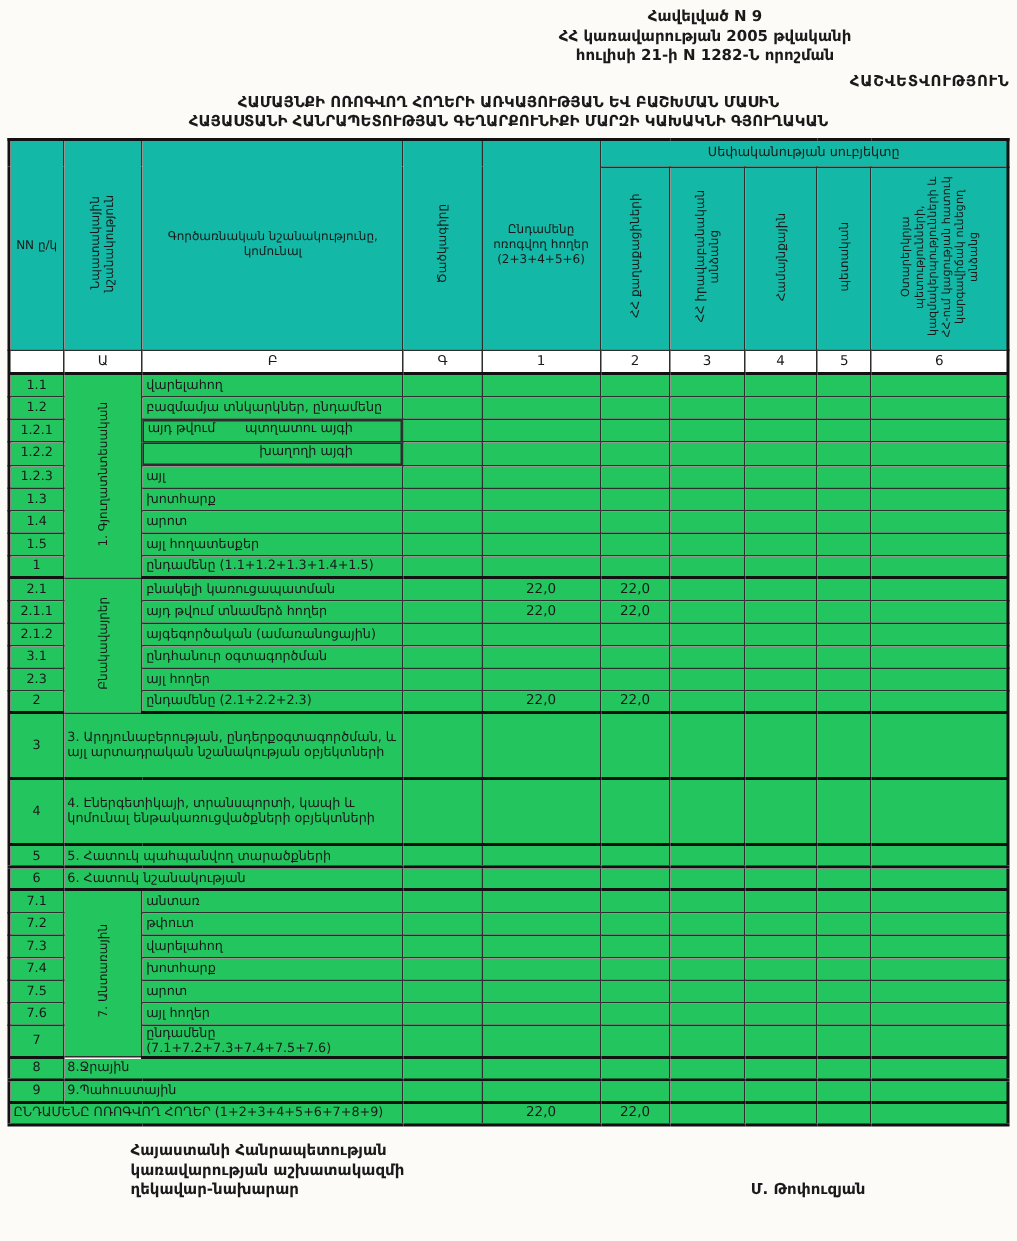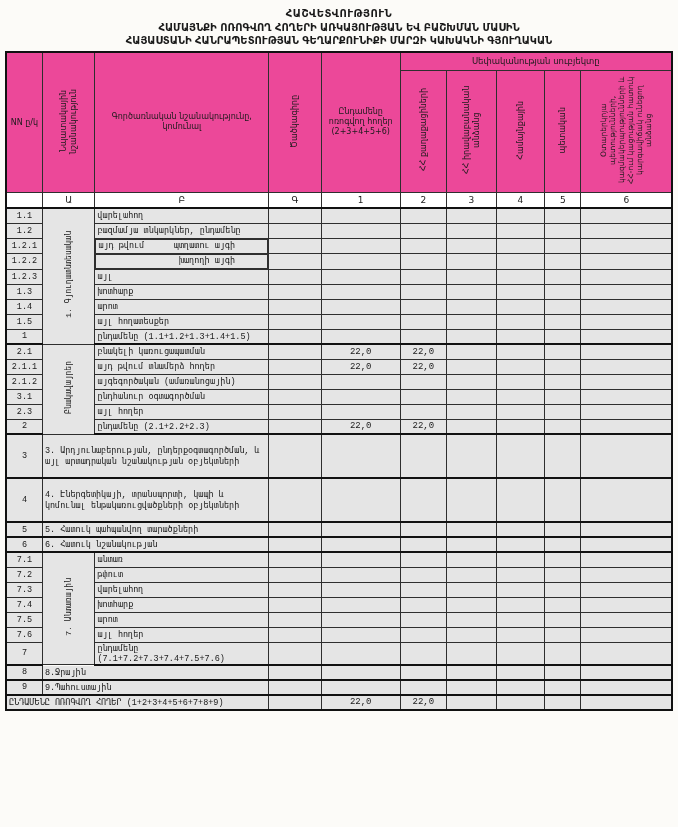--- a/index.html
+++ b/index.html
@@ -5,31 +5,31 @@
   * { box-sizing: border-box; }
   html,body { margin:0; padding:0; }
   body {
     width:678px; height:827px; overflow:hidden;
     background:#fcfbf8; color:#1a1a1a;
     font-family:"DejaVu Sans", sans-serif;
   }
   .page { padding:3px 5px 0 5px; }
 
   .appendix { margin:2px 10px 0 272px; text-align:center; font-size:10px; font-weight:bold; line-height:1.3; }
-  .report-heading { text-align:center; font-size:10px; font-weight:bold; margin-top:5px; letter-spacing:.5px; }
+  .report-heading { text-align:right; font-size:10px; font-weight:bold; margin-top:5px; letter-spacing:.5px; }
   .report-title { text-align:center; font-size:10px; font-weight:bold; line-height:1.25; margin-top:3px; }
 
   table.land { border-collapse:collapse; table-layout:fixed; width:668px; margin-top:4px; }
   table.land th, table.land td { border:1px solid #2e2e2e; padding:0 2px; overflow:hidden; }
   table.land { border:2px solid #111; }
-  thead th { font-weight:normal; font-size:8px; text-align:center; vertical-align:middle; background:#ec4899; }
+  thead th { font-weight:normal; font-size:8px; text-align:center; vertical-align:middle; background:#14b8a6; }
   th.ownership-top { height:18px; font-size:8.5px; }
   tr.vhead th { height:122px; }
   tr.idx td { height:16px; text-align:center; font-size:9px; border-bottom:2px solid #111; background:#fff; }
-  tbody { background:#e5e5e5;font-family:Liberation Mono, monospace; }
+  tbody { background:#22c55e; }
   tbody td { height:15px; font-size:8.5px; vertical-align:middle; }
   td.numc { text-align:center; font-size:8.5px; }
   td.label { text-align:left; padding-left:3px; }
   td.cell { text-align:center; font-size:9px; }
   tr.tall td { height:44px; }
   tr.sep td { border-bottom:2px solid #111; }
   tr.total-row td { border-top:2px solid #84cc16; border-bottom:2px solid #111; }
   tr.total-row td.label { font-size:8.5px; }
   .vtext {
     writing-mode:vertical-rl; transform:rotate(180deg);
@@ -44,20 +44,25 @@
 
   .signature { display:flex; justify-content:space-between; align-items:flex-end; margin:10px 96px 0 82px; }
   .signature .who { font-size:10px; font-weight:bold; line-height:1.3; }
   .signature .name { font-size:10px; font-weight:bold; padding-bottom:1px; }
 </style>
 </head>
 <body>
 
 <div class="page">
 
+  <div class="appendix">
+    <div>Հավելված N 9</div>
+    <div>ՀՀ կառավարության 2005 թվականի</div>
+    <div>հուլիսի 21-ի N 1282-Ն որոշման</div>
+  </div>
 
   <div class="report-heading">ՀԱՇՎԵՏՎՈՒԹՅՈՒՆ</div>
   <div class="report-title">
     <div>ՀԱՄԱՅՆՔԻ ՈՌՈԳՎՈՂ ՀՈՂԵՐԻ ԱՌԿԱՅՈՒԹՅԱՆ ԵՎ ԲԱՇԽՄԱՆ ՄԱՍԻՆ</div>
     <div>ՀԱՅԱՍՏԱՆԻ ՀԱՆՐԱՊԵՏՈՒԹՅԱՆ ԳԵՂԱՐՔՈՒՆԻՔԻ ՄԱՐԶԻ ԿԱԽԱԿՆԻ ԳՅՈՒՂԱԿԱՆ</div>
   </div>
 
   <table class="land">
     <colgroup>
       <col style="width:36px">
@@ -428,14 +433,22 @@
           <td class="cell">22,0</td>
           <td class="cell">22,0</td>
           <td class="cell"></td>
           <td class="cell"></td>
           <td class="cell"></td>
           <td class="cell"></td>
         </tr>
       </tbody>
   </table>
 
+  <div class="signature">
+    <div class="who">
+      <div>Հայաստանի Հանրապետության</div>
+      <div>կառավարության աշխատակազմի</div>
+      <div>ղեկավար-նախարար</div>
+    </div>
+    <div class="name">Մ. Թոփուզյան</div>
+  </div>
 
 </div>
 
 </body></html>

